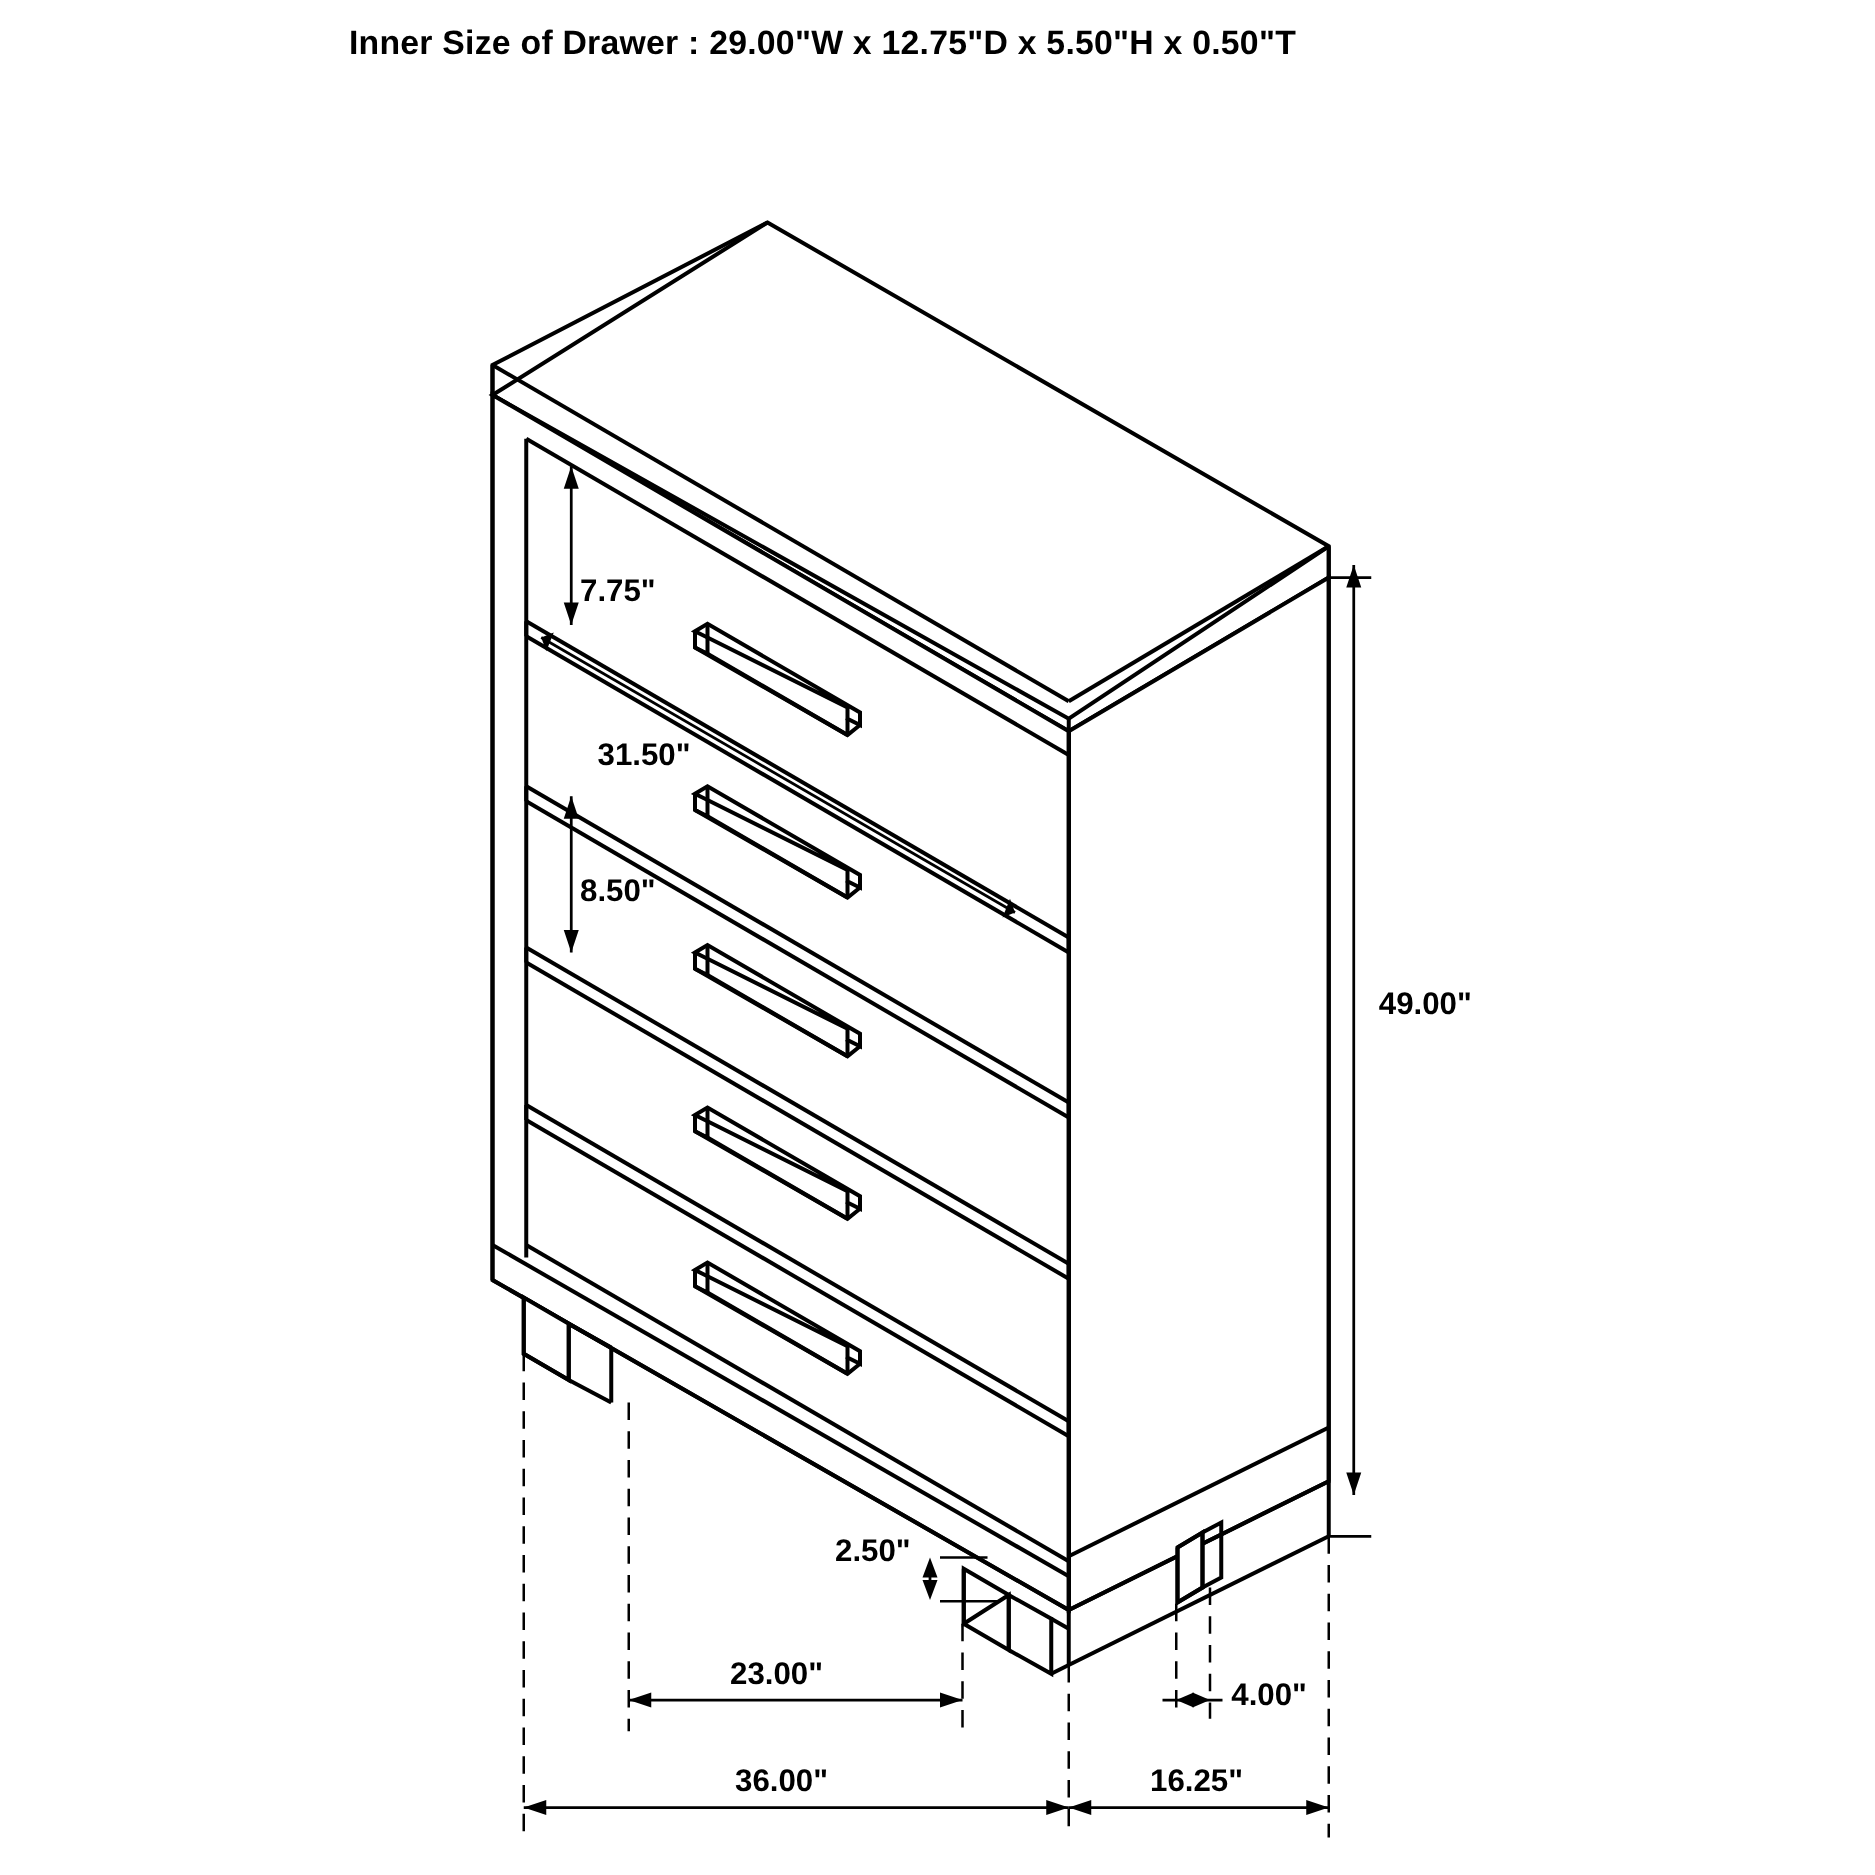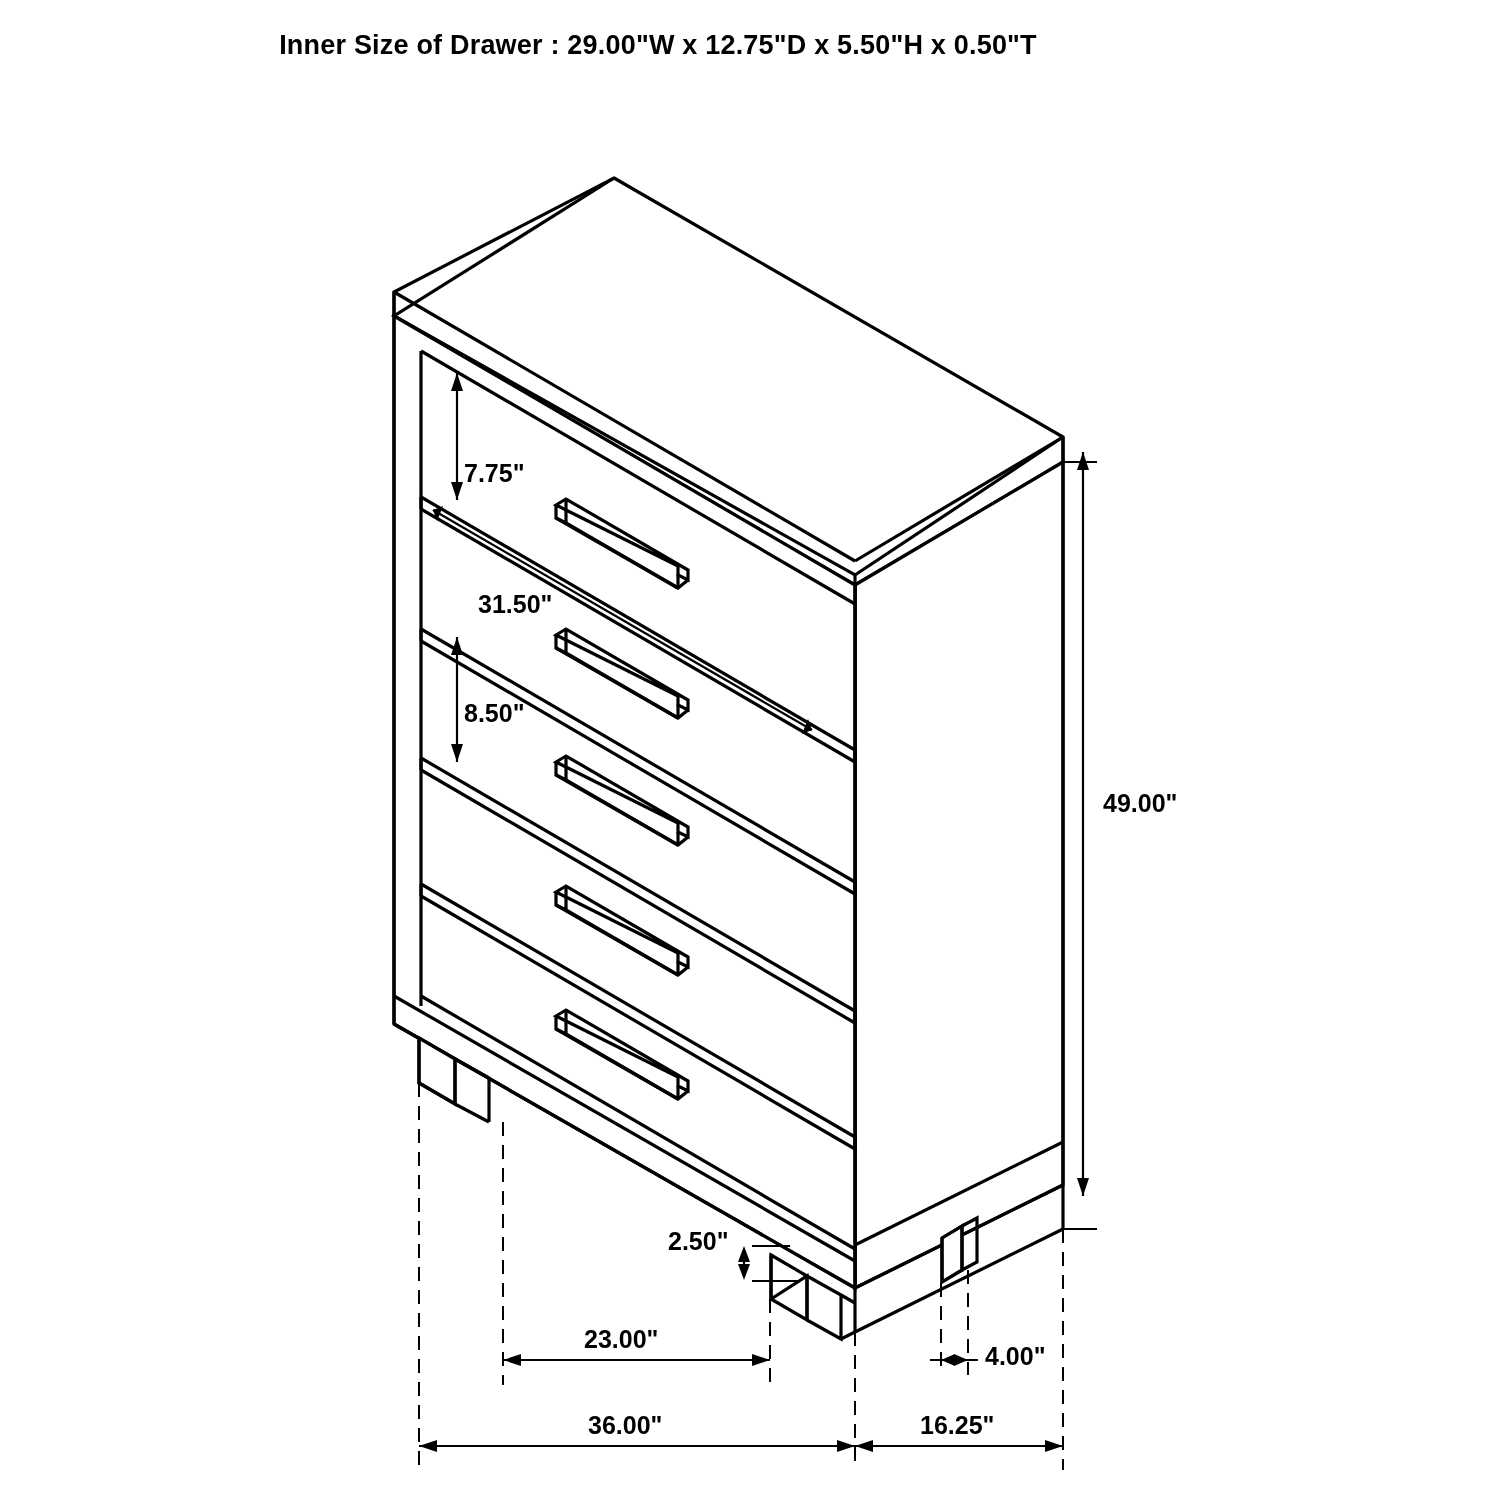--- a/index.html
+++ b/index.html
@@ -10,21 +10,21 @@
   body {
     width: 1500px;
     height: 1500px;
     font-family: "Liberation Sans", sans-serif;
     color: #000000;
     position: relative;
     overflow: hidden;
   }
   #title {
     position: absolute;
-    top: 30px;
+    top: 19px;
     left: 0;
     width: 1316px;
     text-align: center;
     font-size: 27px;
     font-weight: bold;
     letter-spacing: 0.2px;
   }
   #drawing {
     position: absolute;
     top: 0;

